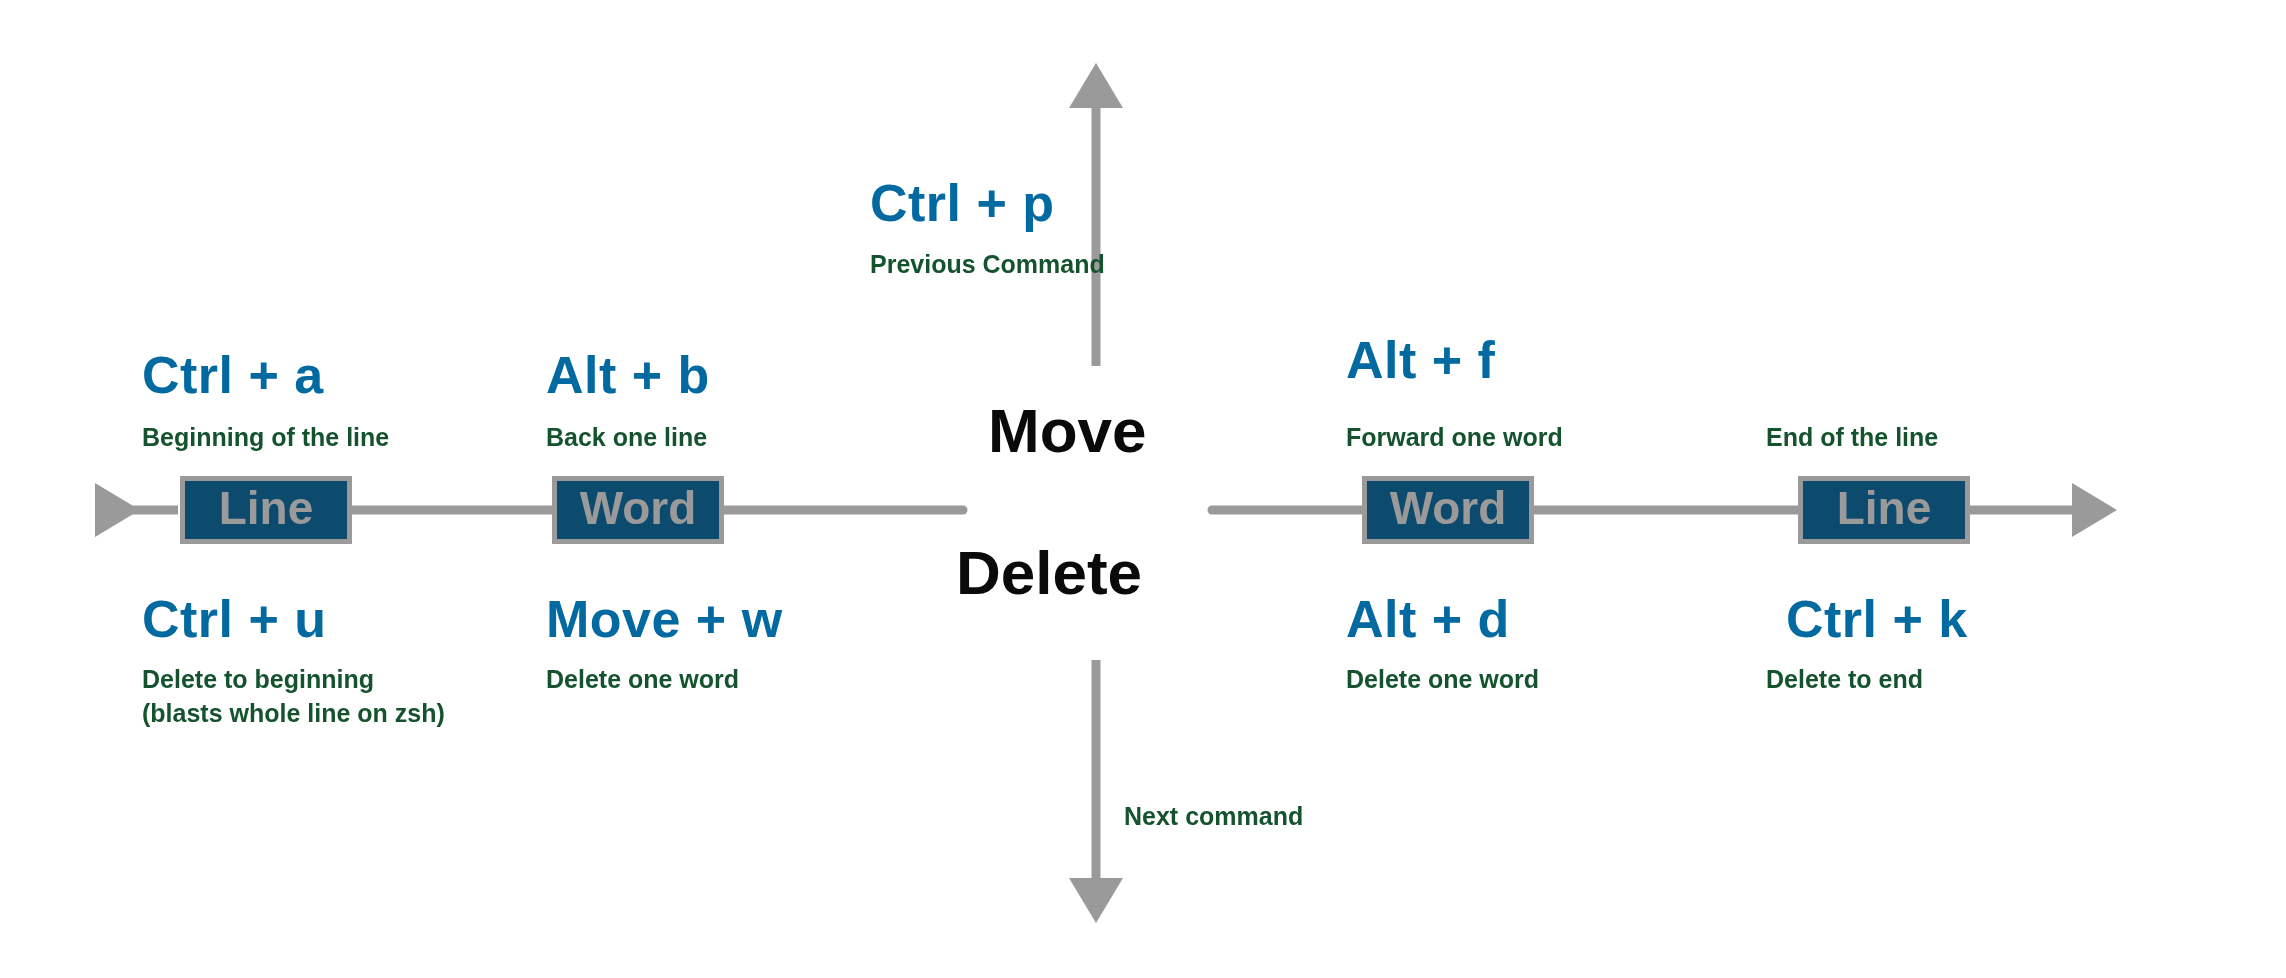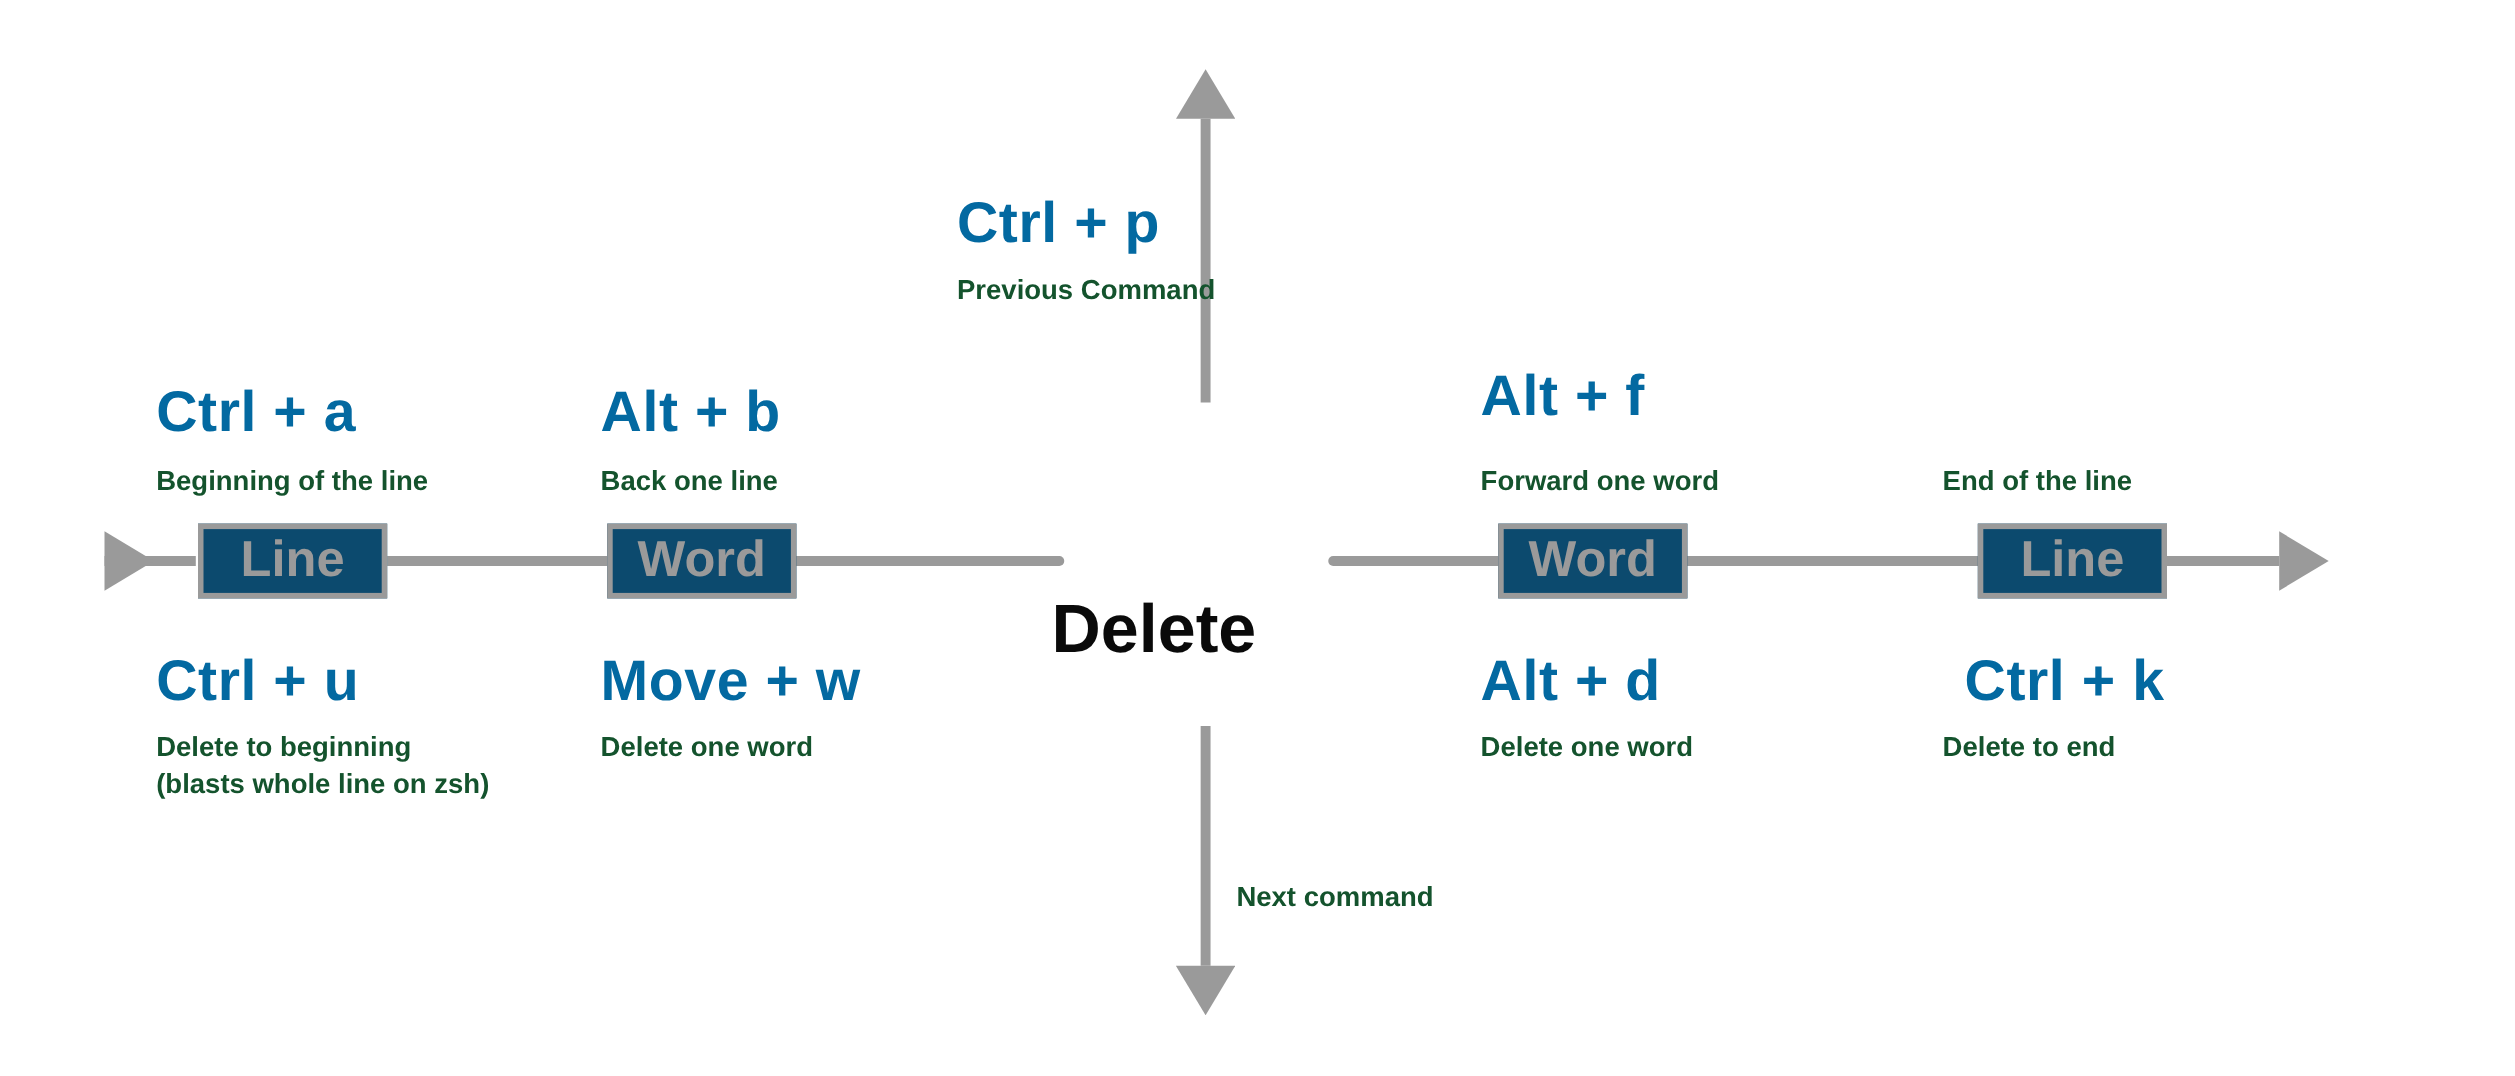--- a/index.html
+++ b/index.html
@@ -116,20 +116,21 @@
   </div>
 
   <div class="node-box" style="left:1362px; top:476px; width:172px; height:68px;">
     <span>Word</span>
   </div>
 
   <div class="node-box" style="left:1798px; top:476px; width:172px; height:68px;">
     <span>Line</span>
   </div>
 
+  <div class="axis-label" style="left:988px; top:400px;">Move</div>
 
   <div class="axis-label" style="left:956px; top:542px;">Delete</div>
 
   <div class="combo" style="left:142px; top:349px;">Ctrl + a</div>
   <div class="desc" style="left:142px; top:423px;">Beginning of the line</div>
 
   <div class="combo" style="left:546px; top:349px;">Alt + b</div>
   <div class="desc" style="left:546px; top:423px;">Back one line</div>
 
   <div class="combo" style="left:1346px; top:334px;">Alt + f</div>

